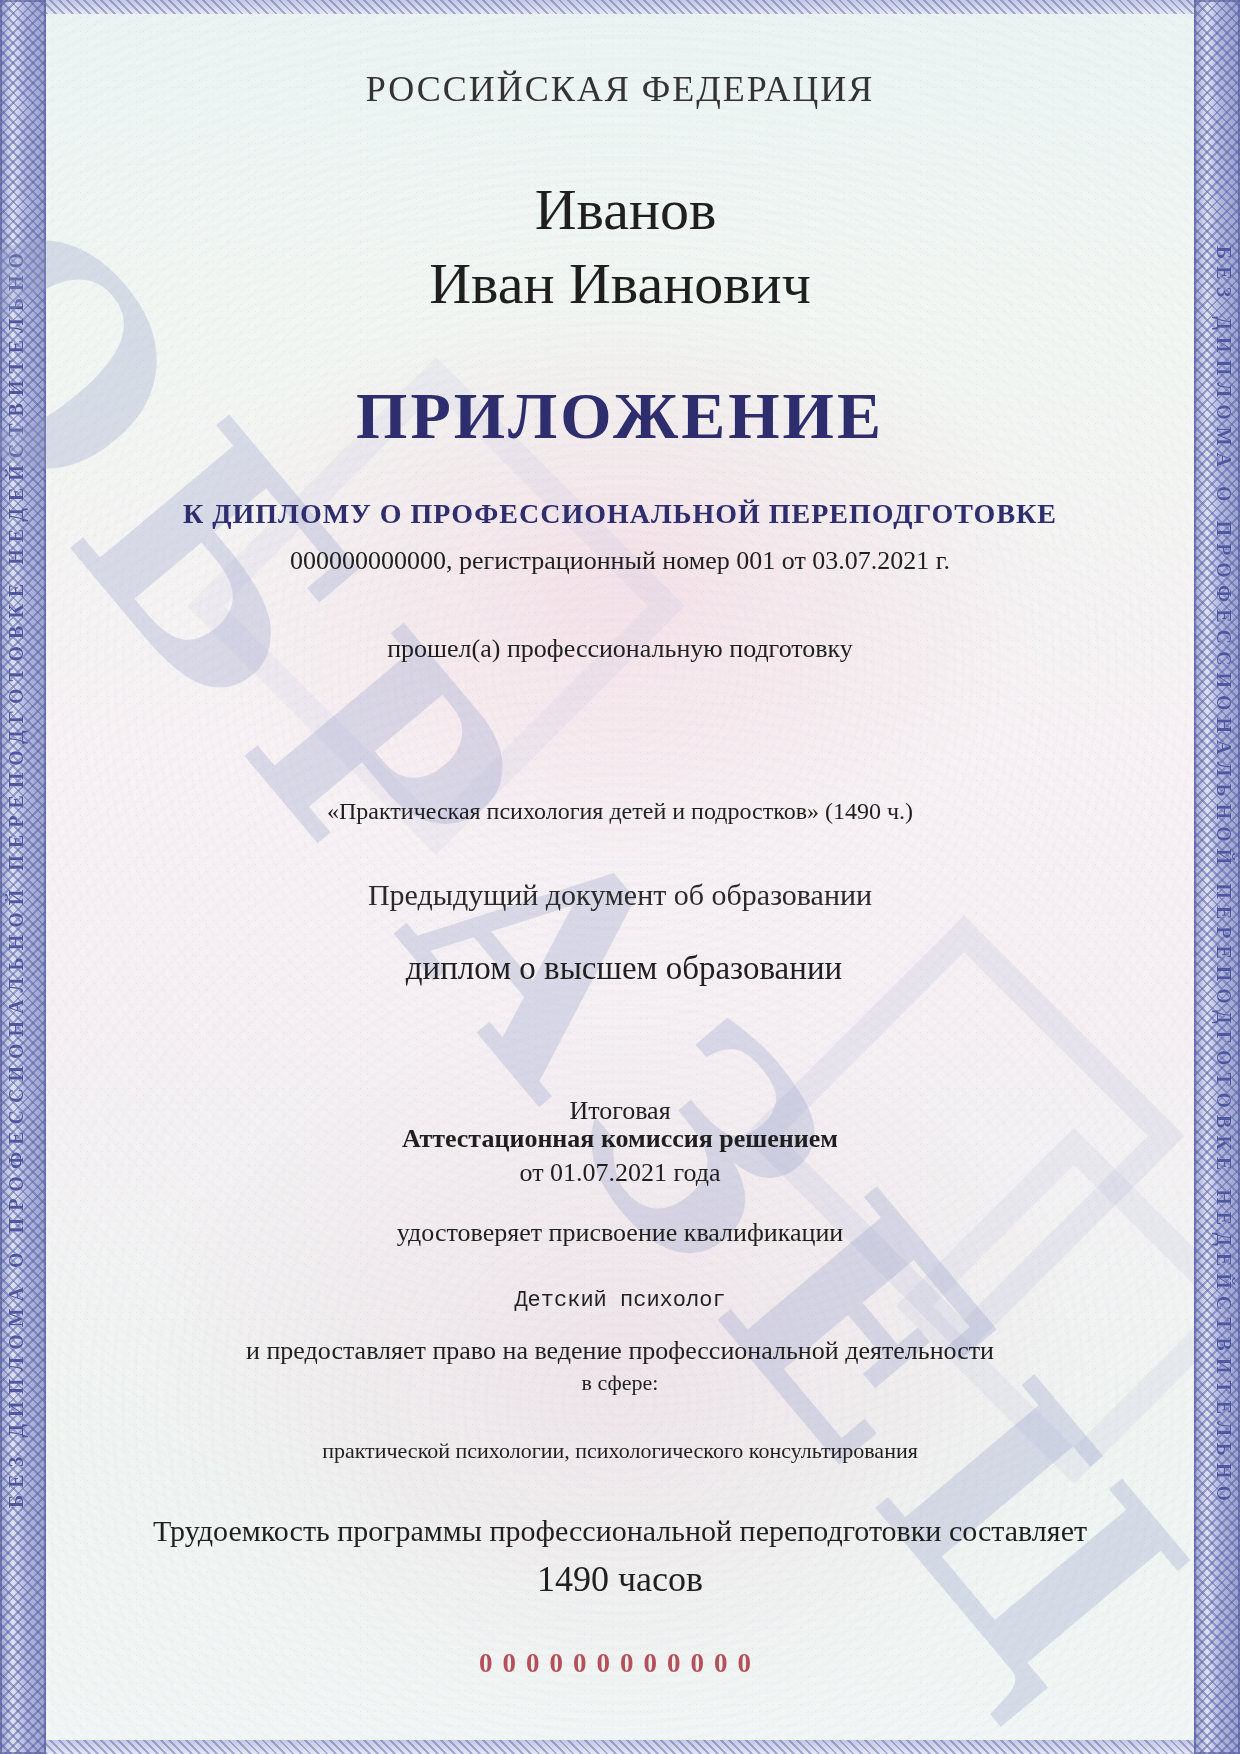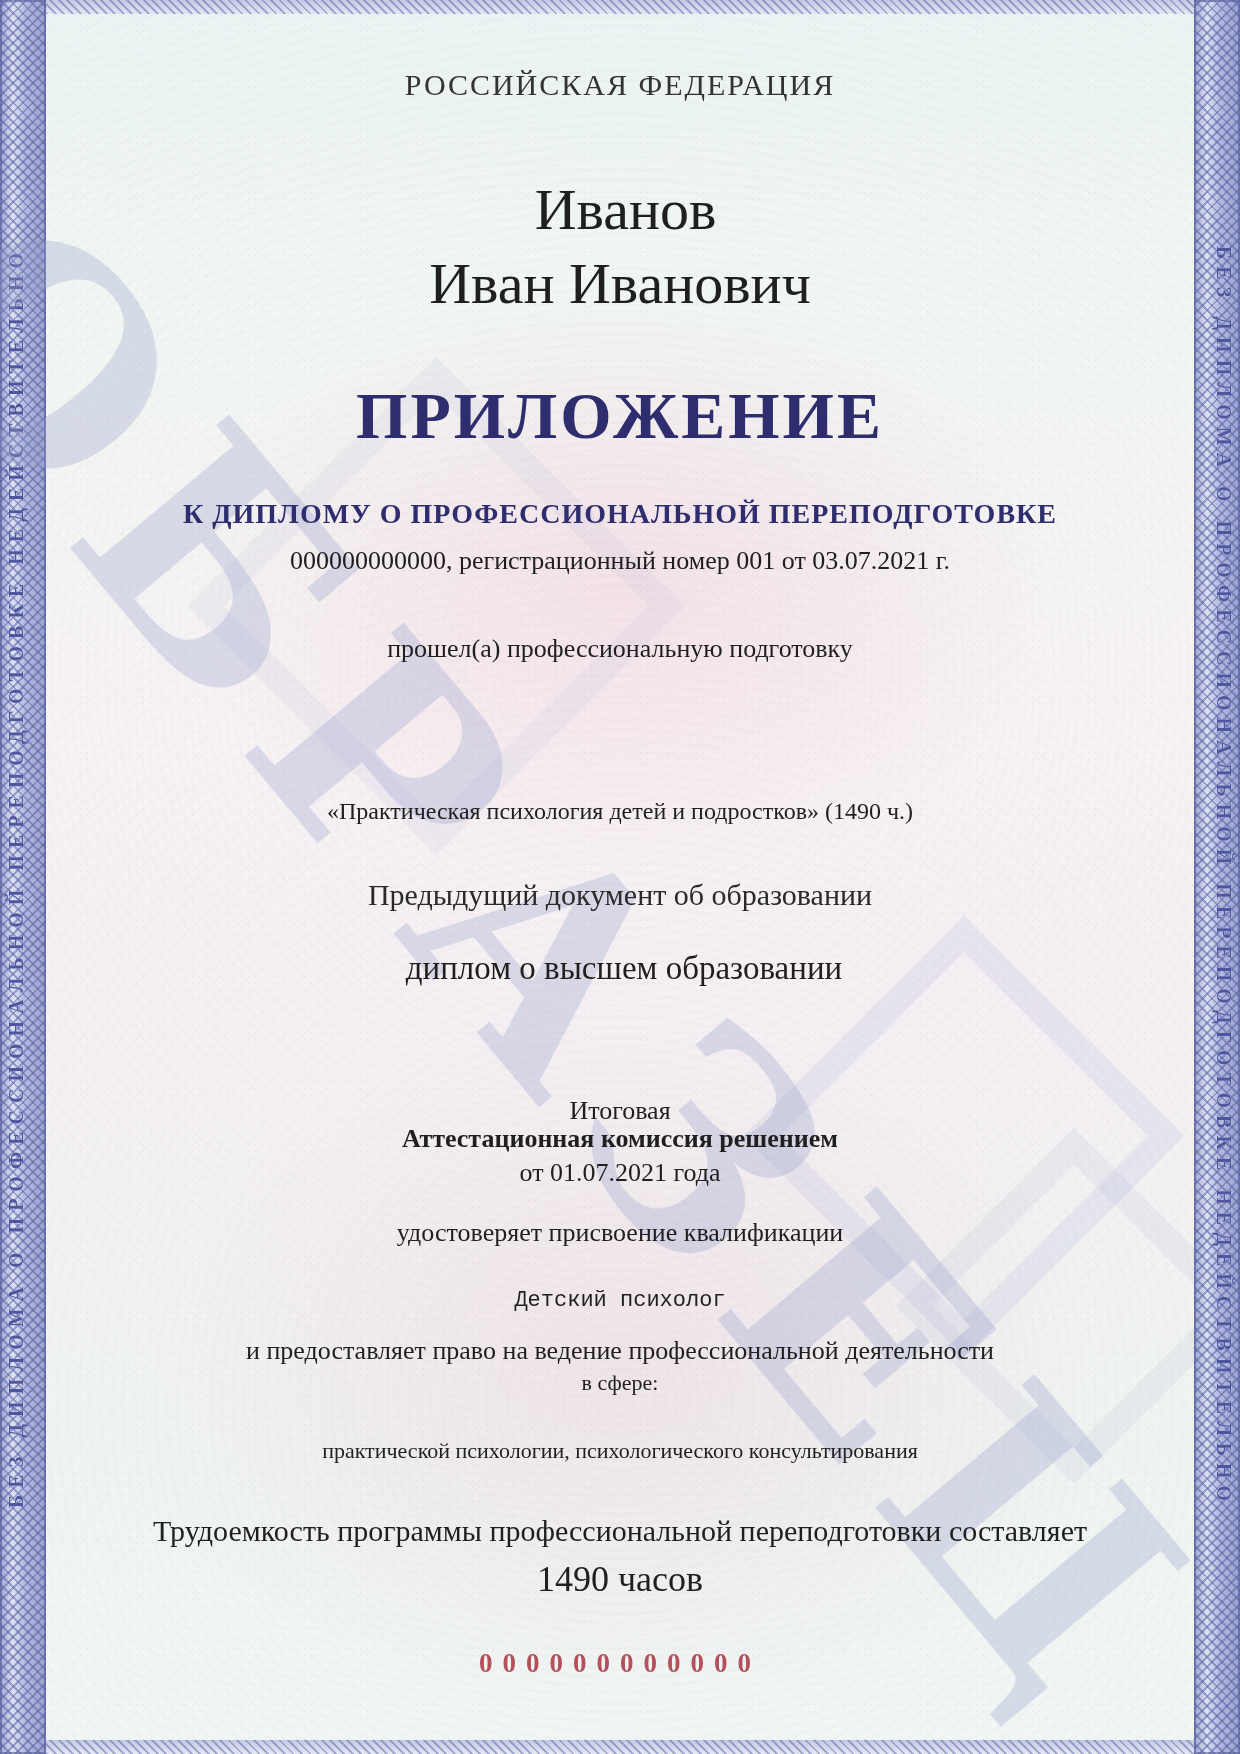--- a/index.html
+++ b/index.html
@@ -61,21 +61,21 @@
 
   .watermark{
     position:absolute;left:70px;top:170px;z-index:1;pointer-events:none;
     font-size:285px;font-weight:bold;letter-spacing:28px;line-height:1;
     color:rgba(148,158,202,0.30);
     transform:rotate(50deg);transform-origin:0 0;white-space:nowrap;
     font-family:"DejaVu Serif","Liberation Serif",serif;
   }
 
   .line{position:absolute;left:46px;right:46px;text-align:center;color:#1f1f1f;z-index:2;}
-  .country{top:68px;font-size:30px;letter-spacing:2px;color:#333;}
+  .country{top:68px;font-size:36px;letter-spacing:2px;color:#333;}
   .name1{top:178px;font-size:58px;line-height:1.1;margin-left:11px;}
   .name2{top:252px;font-size:58px;line-height:1.1;}
   .title{top:378px;font-size:66px;font-weight:bold;color:#2e2d6e;letter-spacing:3px;}
   .subtitle{top:498px;font-size:28px;font-weight:bold;color:#2e2d6e;letter-spacing:1px;}
   .regline{top:546px;font-size:26px;}
   .train1{top:634px;font-size:26px;}
   .train2{top:666px;font-size:26px;}
   .program{top:798px;font-size:24px;}
   .prevlabel{top:878px;font-size:30px;color:#2a2a2a;}
   .prevvalue{top:950px;font-size:33px;margin-left:8px;}

